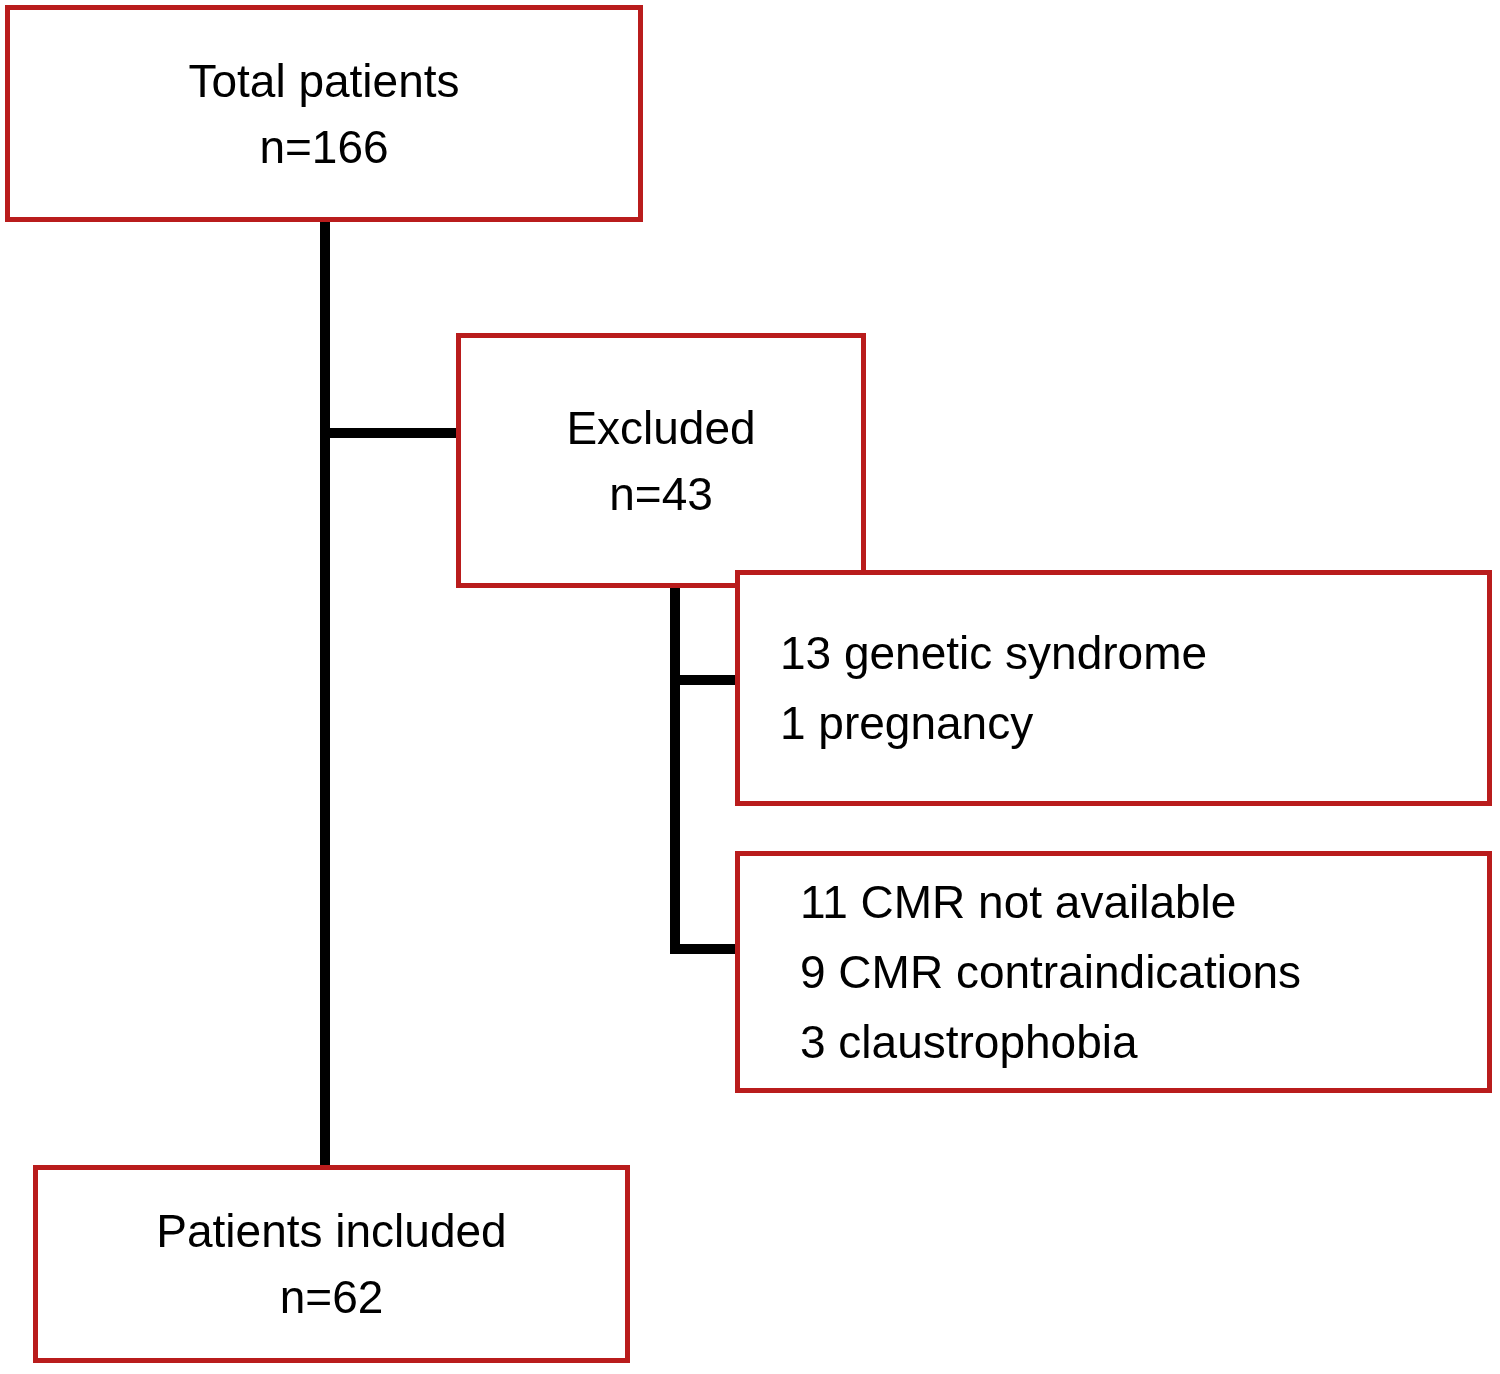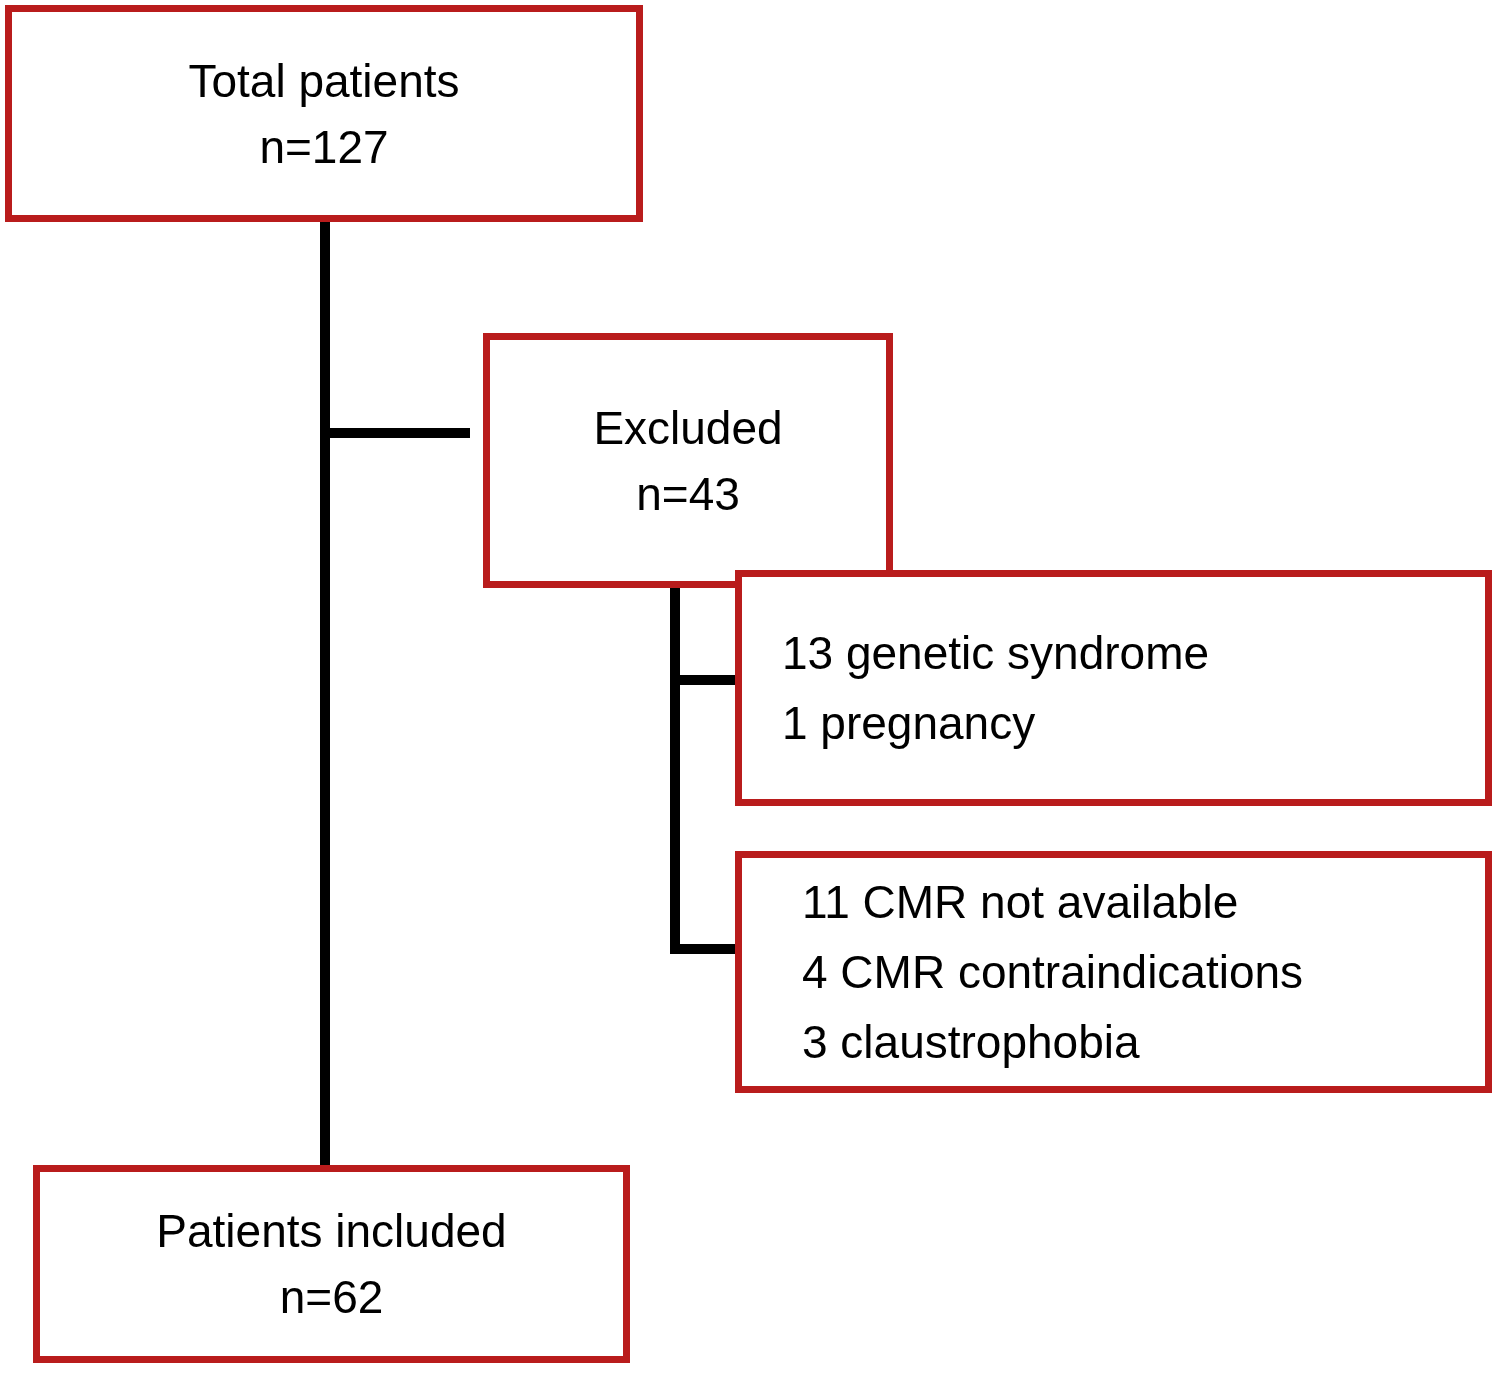--- a/index.html
+++ b/index.html
@@ -11,21 +11,21 @@
   .canvas {
     position: relative;
     width: 1500px;
     height: 1374px;
     background: #ffffff;
     overflow: hidden;
   }
   .node {
     position: absolute;
     box-sizing: border-box;
-    border: 7px solid #b91c1c;
+    border: 5px solid #b91c1c;
     background: #ffffff;
     color: #000000;
     display: flex;
     flex-direction: column;
     justify-content: center;
     font-size: 46px;
     line-height: 66px;
   }
   .node.centered {
     align-items: center;
@@ -36,21 +36,21 @@
     text-align: left;
     padding-left: 60px;
     line-height: 70px;
   }
   .connector {
     position: absolute;
     background: #000000;
   }
   
   #box-total    { left: 5px;    top: 5px;    width: 638px; height: 217px; }
-  #box-excluded { left: 483px;  top: 333px;  width: 410px; height: 255px; }
+  #box-excluded { left: 456px;  top: 333px;  width: 410px; height: 255px; }
   #box-reasons1 { left: 735px;  top: 570px;  width: 757px; height: 236px; padding-left: 40px; }
   #box-reasons2 { left: 735px;  top: 851px;  width: 757px; height: 242px; }
   #box-included { left: 33px;   top: 1165px; width: 597px; height: 198px; justify-content: center; }
 
   
   #line-main-vertical      { left: 320px; top: 220px; width: 10px;  height: 950px; }
   #line-excluded-branch    { left: 330px; top: 428px; width: 140px; height: 10px; }
   #line-excluded-vertical  { left: 670px; top: 530px; width: 10px;  height: 424px; }
   #line-reasons1-branch    { left: 680px; top: 675px; width: 55px;  height: 10px; }
   #line-reasons2-branch    { left: 680px; top: 944px; width: 55px;  height: 10px; }
@@ -61,36 +61,36 @@
 <div class="canvas">
 
   <div class="connector" id="line-main-vertical"></div>
   <div class="connector" id="line-excluded-branch"></div>
   <div class="connector" id="line-excluded-vertical"></div>
   <div class="connector" id="line-reasons1-branch"></div>
   <div class="connector" id="line-reasons2-branch"></div>
 
   <div class="node centered" id="box-total">
     <div>Total patients</div>
-    <div>n=127</div>
+    <div>n=166</div>
   </div>
 
   <div class="node centered" id="box-excluded">
     <div>Excluded</div>
     <div>n=43</div>
   </div>
 
   <div class="node listbox" id="box-reasons1">
     <div>13 genetic syndrome</div>
     <div>1 pregnancy</div>
   </div>
 
   <div class="node listbox" id="box-reasons2">
     <div>11 CMR not available</div>
-    <div>4 CMR contraindications</div>
+    <div>9 CMR contraindications</div>
     <div>3 claustrophobia</div>
   </div>
 
   <div class="node centered" id="box-included">
     <div>Patients included</div>
     <div>n=62</div>
   </div>
 
 </div>
 

